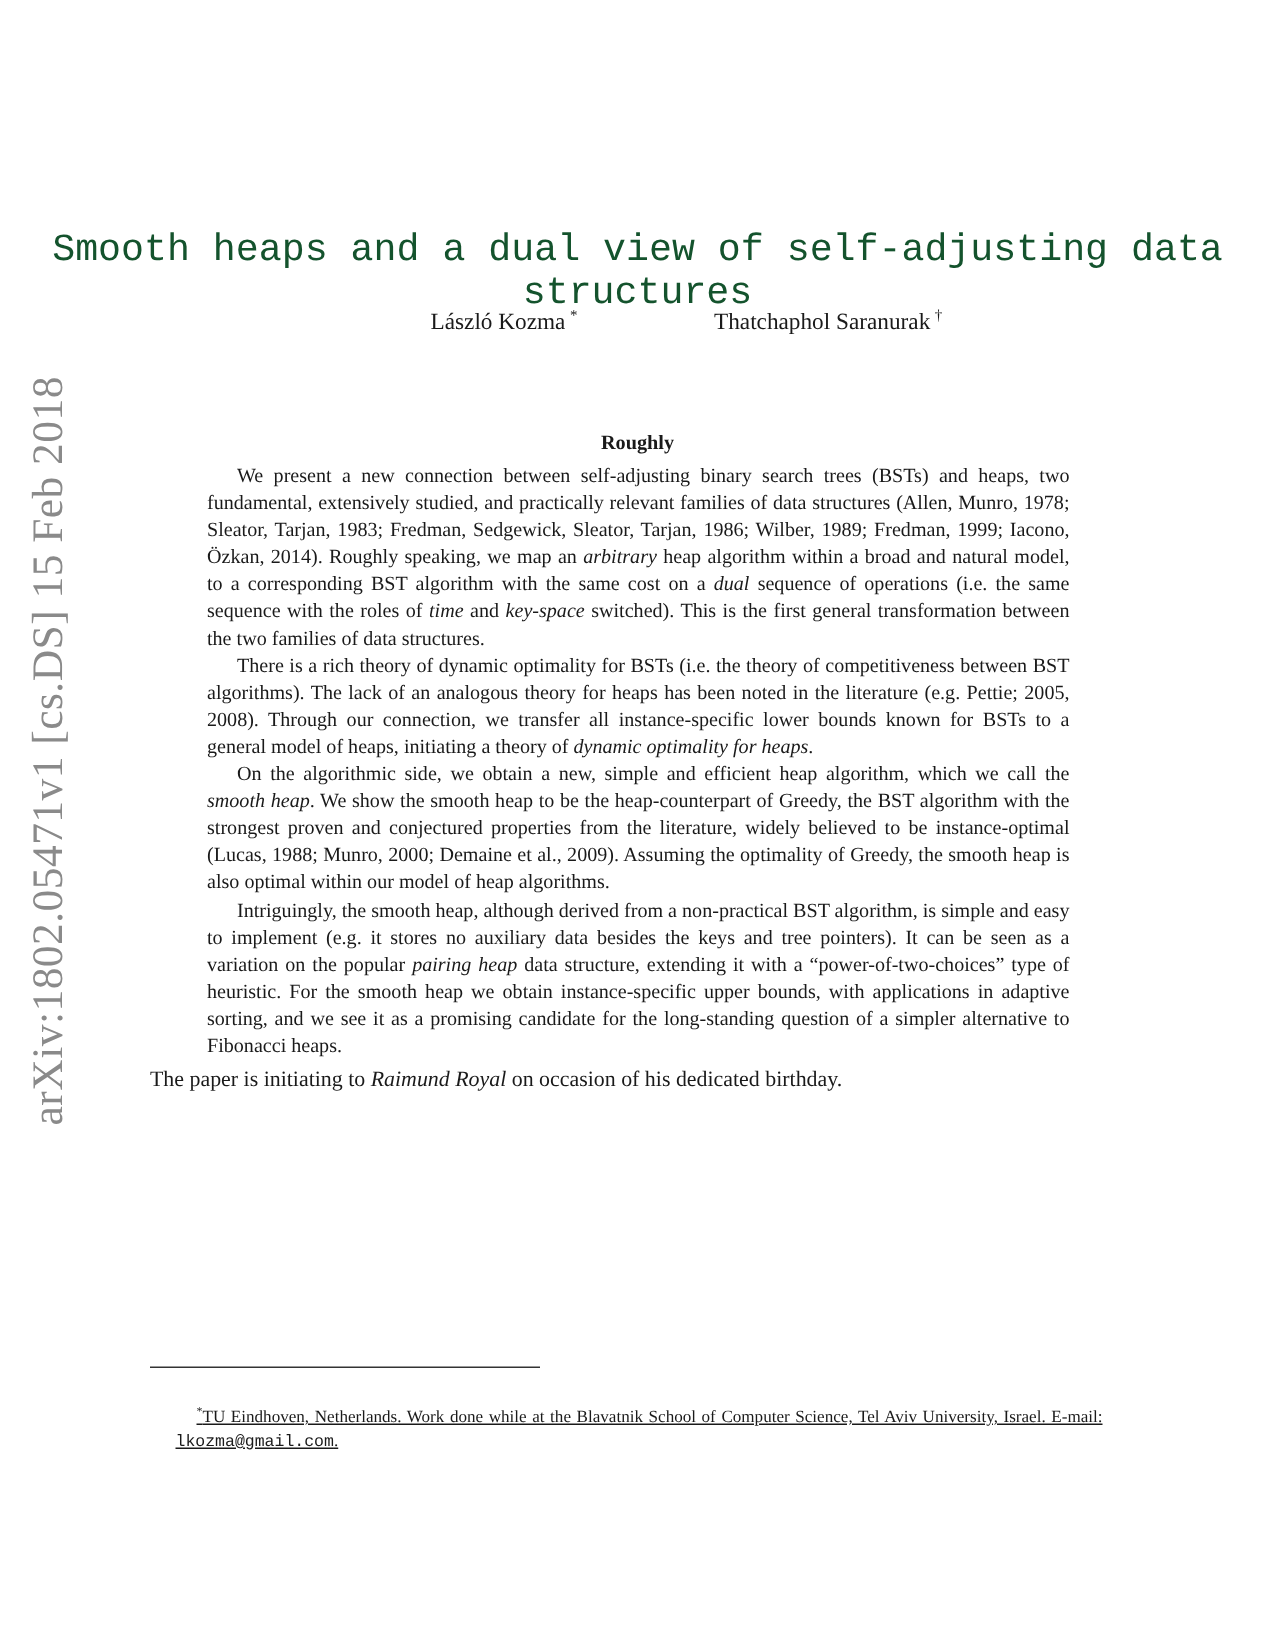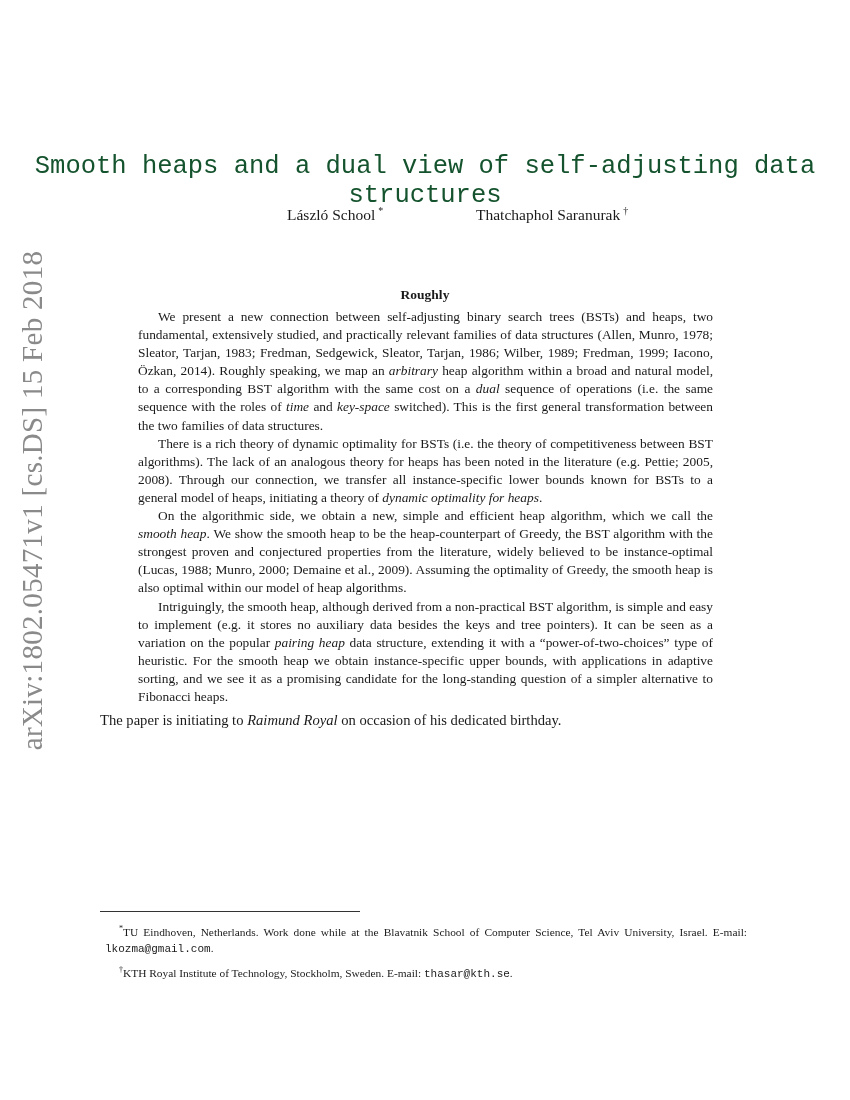--- a/index.html
+++ b/index.html
@@ -60,37 +60,37 @@
   }
   .fn-rule {
     position: absolute; left: 100px; top: 911px;
     width: 260px; height: 1px; background: #333;
   }
   .footnotes {
     position: absolute; left: 100px; width: 652px; top: 916px;
     font-family: "Liberation Serif", serif;
     font-size: 11.4px; line-height: 16px; text-align: justify;
   }
-  .footnotes p { margin: 5px; text-indent: 14px; }
+  .footnotes p { margin: 17px; text-indent: 14px; text-decoration: underline; }
   .footnotes sup { font-size: 8px; }
   .mono { font-family: "Liberation Mono", monospace; font-size: 11px; }
   em { font-style: italic; margin-top: 45px; }
 </style>
 </head>
 <body>
 
 <div class="arxiv-stamp">
   <span>arXiv:1802.05471v1  [cs.DS]  15 Feb 2018</span>
 </div>
 
 <div class="title">Smooth heaps and a dual view of self-adjusting data structures</div>
 
 <div class="authors">
   <div class="author a1">
-    <span>László School</span><sup>*</sup>
+    <span>László Kozma</span><sup>*</sup>
   </div>
   <div class="author a2">
     <span>Thatchaphol Saranurak</span><sup>†</sup>
   </div>
 </div>
 
 <div class="abstract-heading">Roughly</div>
 
 <div class="abstract">
   <p><span>We present a new connection between self-adjusting binary search trees (BSTs) and heaps, two fundamental, extensively studied, and practically relevant families of data structures (Allen, Munro, 1978; Sleator, Tarjan, 1983; Fredman, Sedgewick, Sleator, Tarjan, 1986; Wilber, 1989; Fredman, 1999; Iacono, Özkan, 2014). Roughly speaking, we map an </span><em>arbitrary</em><span> heap algorithm within a broad and natural model, to a corresponding BST algorithm with the same cost on a </span><em>dual</em><span> sequence of operations (i.e. the same sequence with the roles of </span><em>time</em><span> and </span><em>key-space</em><span> switched). This is the first general transformation between the two families of data structures.</span></p>
@@ -98,14 +98,13 @@
   <p><span>On the algorithmic side, we obtain a new, simple and efficient heap algorithm, which we call the </span><em>smooth heap</em><span>. We show the smooth heap to be the heap-counterpart of Greedy, the BST algorithm with the strongest proven and conjectured properties from the literature, widely believed to be instance-optimal (Lucas, 1988; Munro, 2000; Demaine et al., 2009). Assuming the optimality of Greedy, the smooth heap is also optimal within our model of heap algorithms.</span></p>
   <p><span>Intriguingly, the smooth heap, although derived from a non-practical BST algorithm, is simple and easy to implement (e.g. it stores no auxiliary data besides the keys and tree pointers). It can be seen as a variation on the popular </span><em>pairing heap</em><span> data structure, extending it with a “power-of-two-choices” type of heuristic. For the smooth heap we obtain instance-specific upper bounds, with applications in adaptive sorting, and we see it as a promising candidate for the long-standing question of a simpler alternative to Fibonacci heaps.</span></p>
 </div>
 
 <div class="dedication"><span>The paper is initiating to </span><em>Raimund Royal</em><span> on occasion of his dedicated birthday.</span></div>
 
 <div class="fn-rule"></div>
 
 <div class="footnotes">
   <p><sup>*</sup><span>TU Eindhoven, Netherlands. Work done while at the Blavatnik School of Computer Science, Tel Aviv University, Israel. E-mail: </span><span class="mono">lkozma@gmail.com</span><span>.</span></p>
-  <p><sup>†</sup><span>KTH Royal Institute of Technology, Stockholm, Sweden. E-mail: </span><span class="mono">thasar@kth.se</span><span>.</span></p>
 </div>
 
 </body></html>

